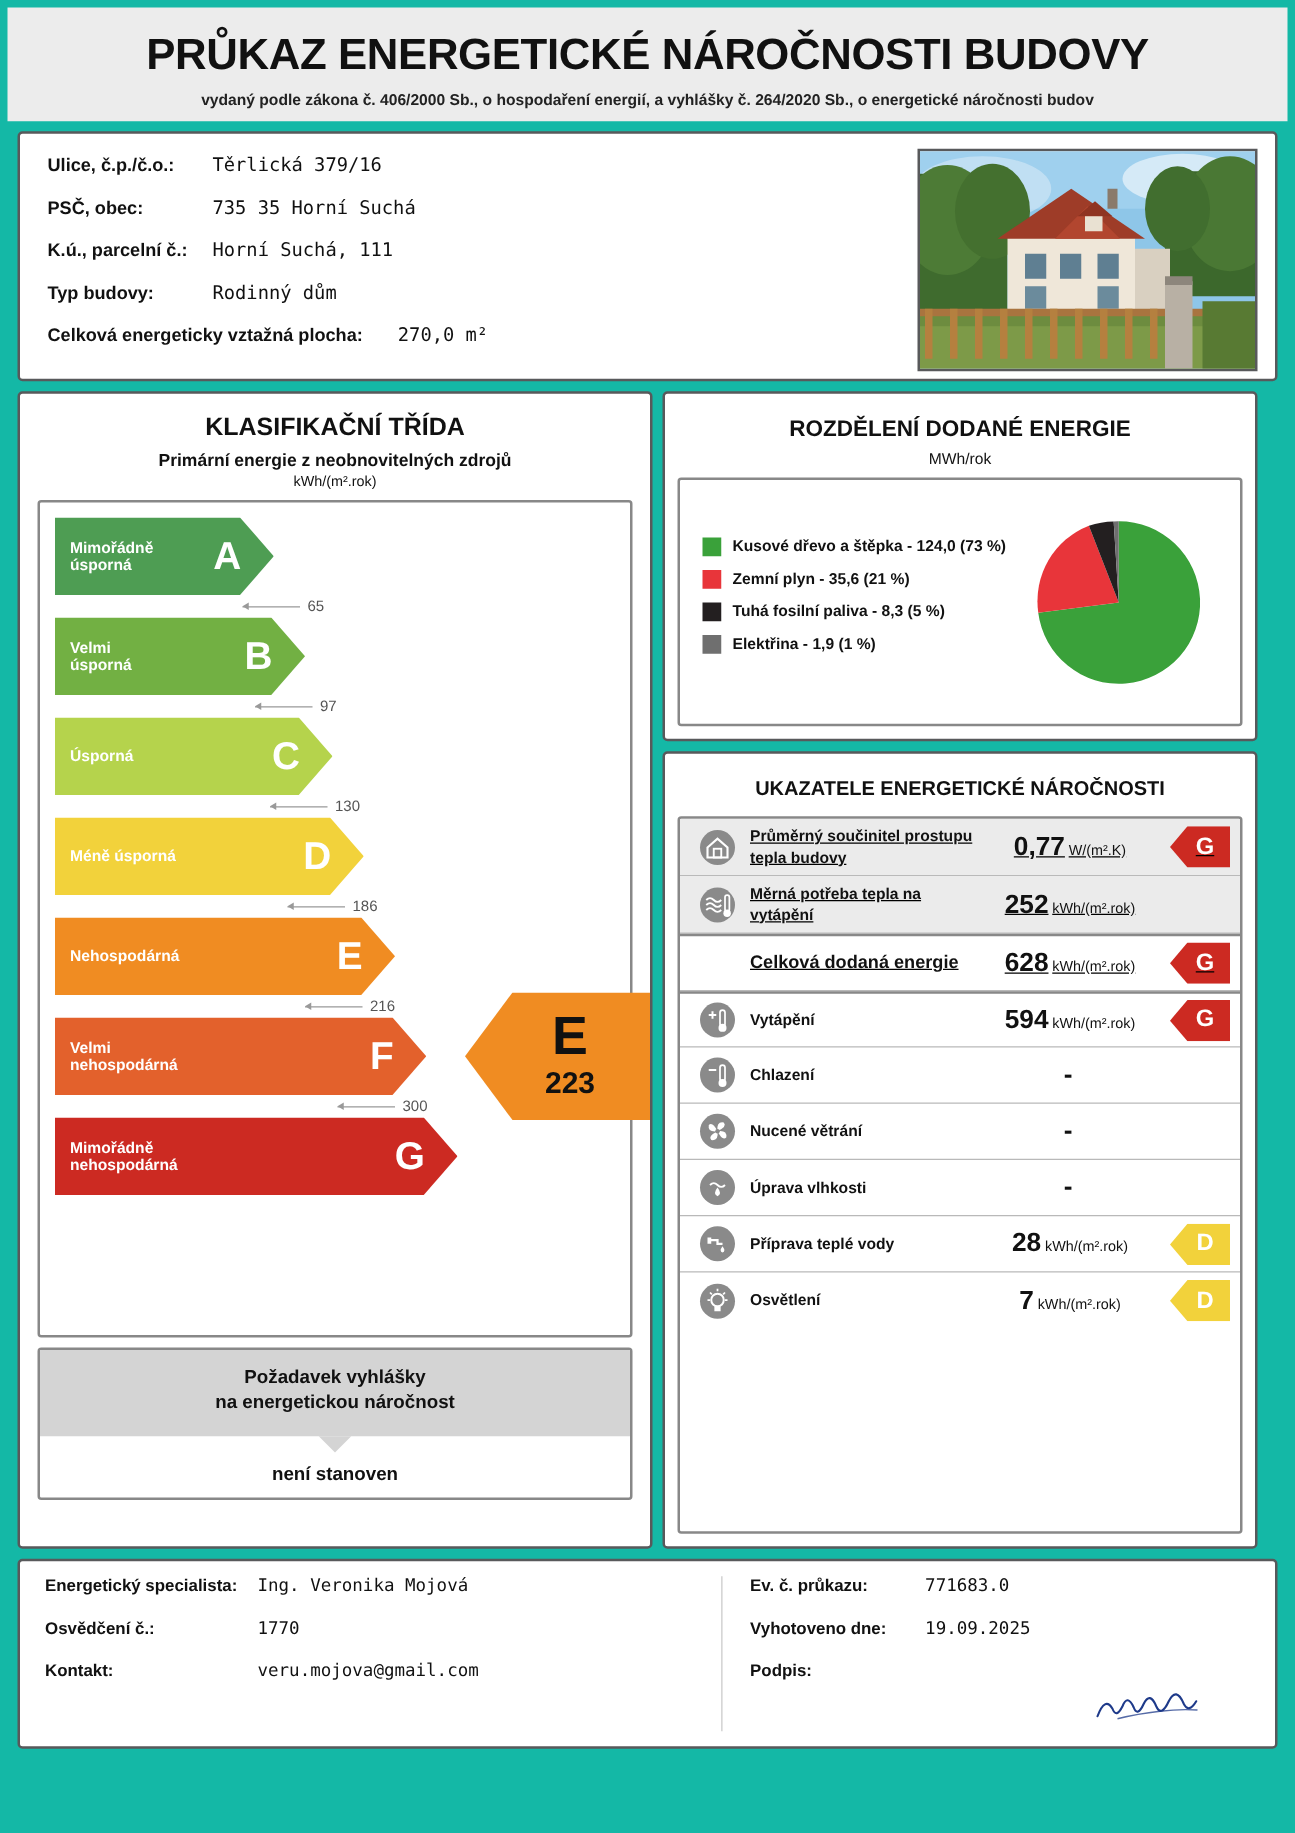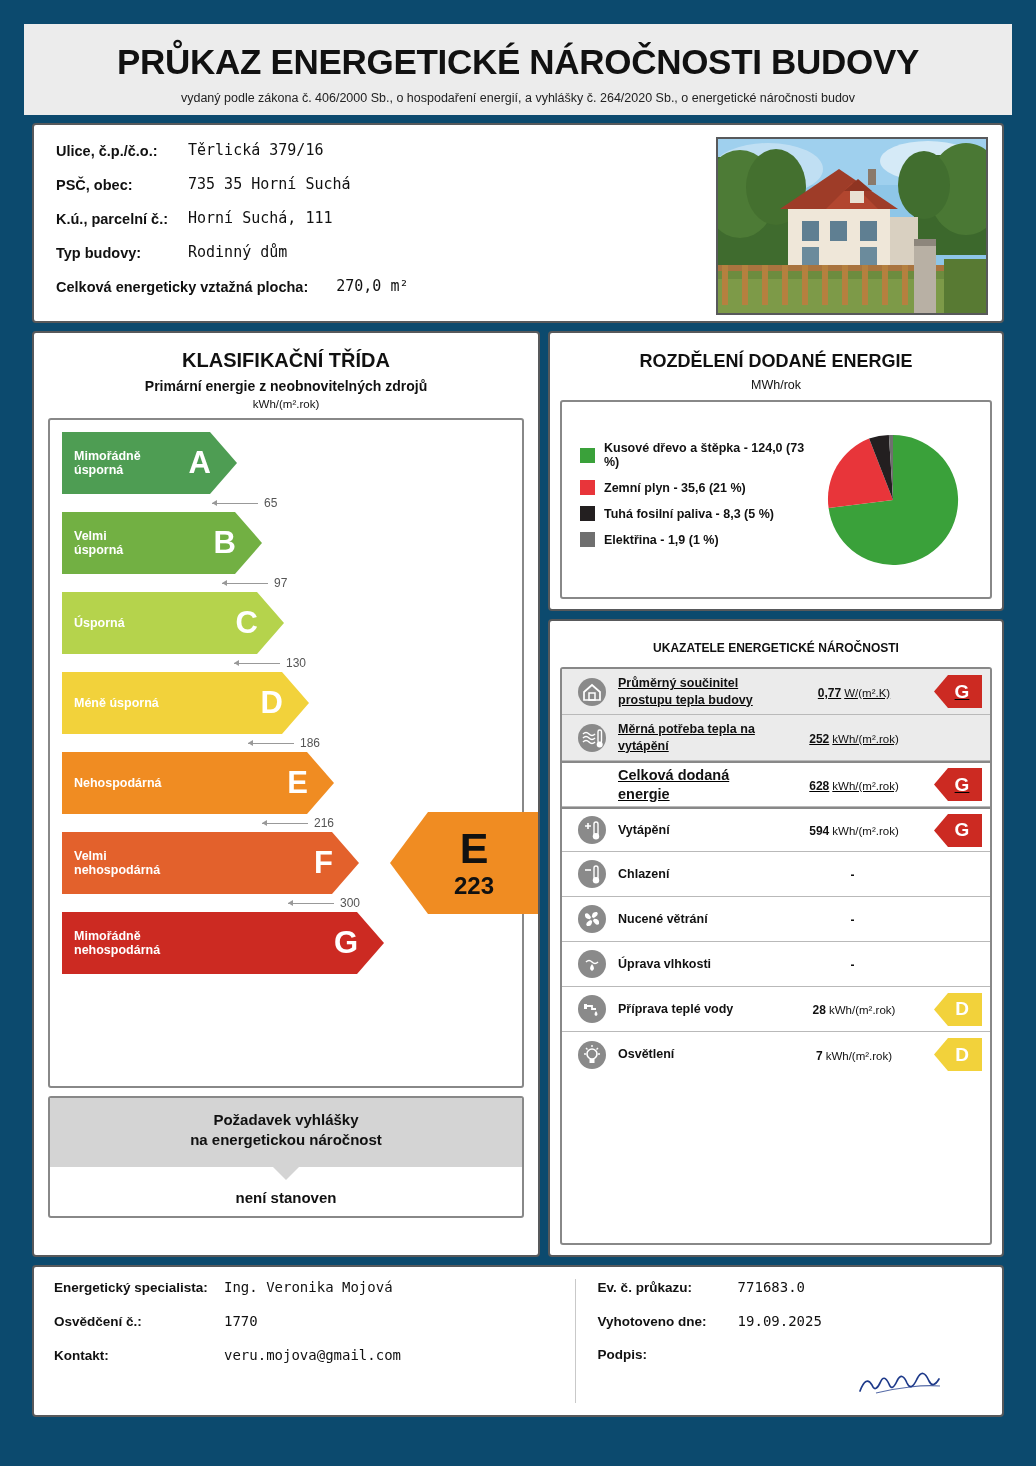--- a/index.html
+++ b/index.html
@@ -3,23 +3,23 @@
 <meta charset="utf-8">
 <style>
   * { box-sizing: border-box; }
   html, body {
     margin: 0; padding: 0;
     background: #ffffff;
     font-family: "Liberation Sans", sans-serif;
   }
   .page {
     width: 1036px; height: 1466px;
-    background: #0c4a6e;
-    position: relative;
-    padding: 24px;
+    background: #14b8a6;
+    position: relative;
+    padding: 6px;
   }
   .panel {
     background: #ffffff;
     border: 2px solid #58595b;
     border-radius: 4px;
   }
 
   
   .header {
     background: #ececec;
@@ -29,21 +29,21 @@
   .header h1 {
     margin: 0;
     font-size: 35px;
     font-weight: bold;
     letter-spacing: -0.3px;
     color: #111;
   }
   .header .sub {
     margin-top: 9px;
     font-size: 12.5px;
-    font-weight: normal;
+    font-weight: bold;
     color: #222;
   }
 
   
   .addr-box {
     margin: 8px 8px 0 8px;
     height: 200px;
     display: flex;
     padding: 12px 14px;
   }
@@ -72,21 +72,21 @@
     overflow: hidden;
     position: relative;
     flex: none;
   }
   .addr-photo svg { display: block; }
 
   
   .main {
     display: flex;
     gap: 8px;
-    margin: 8px 8px 0 8px;
+    margin: 8px 24px 0 8px;
     height: 926px;
   }
   .col-left { width: 508px; flex: none; display: flex; flex-direction: column; }
   .col-right { flex: 1; display: flex; flex-direction: column; gap: 8px; }
 
   
   .class-panel { flex: 1; display: flex; flex-direction: column; padding: 10px 10px 10px 10px; }
   .class-title {
     text-align: center;
     font-size: 20px;
@@ -227,36 +227,36 @@
     border: 2px solid #888; border-radius: 3px;
     flex: 1; display: flex; align-items: center; padding: 6px 12px;
   }
   .legend { flex: 1; padding-left: 6px; }
   .legend-item { display: flex; align-items: center; margin-bottom: 11px; font-size: 12.5px; font-weight: bold; color: #111; }
   .legend-swatch { width: 15px; height: 15px; margin-right: 9px; flex: none; }
   .pie-wrap { width: 170px; flex: none; display: flex; justify-content: center; }
 
   
   .ind-panel { flex: 1; padding: 10px; display: flex; flex-direction: column; }
-  .ind-title { text-align: center; font-size: 12px; font-weight: bold; color: #111; margin: 10px 0 12px 0; }
+  .ind-title { text-align: center; font-size: 16px; font-weight: bold; color: #111; margin: 10px 0 12px 0; }
   .ind-table { border: 2px solid #888; border-radius: 3px; overflow: hidden; flex: 1; }
   .ind-row {
     display: flex; align-items: center;
     border-bottom: 1px solid #b9b9b9;
     height: 45px;
     padding: 0 8px 0 10px;
   }
   .ind-row:last-child { border-bottom: none; }
   .ind-row.shaded { background: #ebebeb; }
   .ind-row.tall { height: 46px; text-decoration: underline; }
   .ind-icon { width: 40px; flex: none; display: flex; align-items: center; justify-content: center; }
   .ind-label { flex: 1; font-size: 12.5px; font-weight: bold; color: #111; line-height: 1.3; padding-left: 6px; }
   .ind-label.big { font-size: 14.5px; }
   .ind-value { width: 140px; flex: none; text-align: center; white-space: nowrap; }
-  .ind-num { font-size: 12px; font-weight: bold; color: #111; }
+  .ind-num { font-size: 21px; font-weight: bold; color: #111; }
   .ind-unit { font-size: 11.5px; color: #111; margin-left: 3px; }
   .ind-badge-cell { width: 58px; flex: none; display: flex; justify-content: flex-end; align-items: center; }
   .badge {
     position: relative;
     width: 48px; height: 33px;
     display: flex; align-items: center; justify-content: center;
     color: #fff; font-weight: bold; font-size: 19px;
   }
   .badge .bpoly { position: absolute; left: 0; top: 0; }
   .badge span { position: relative; z-index: 2; padding-left: 8px; }

